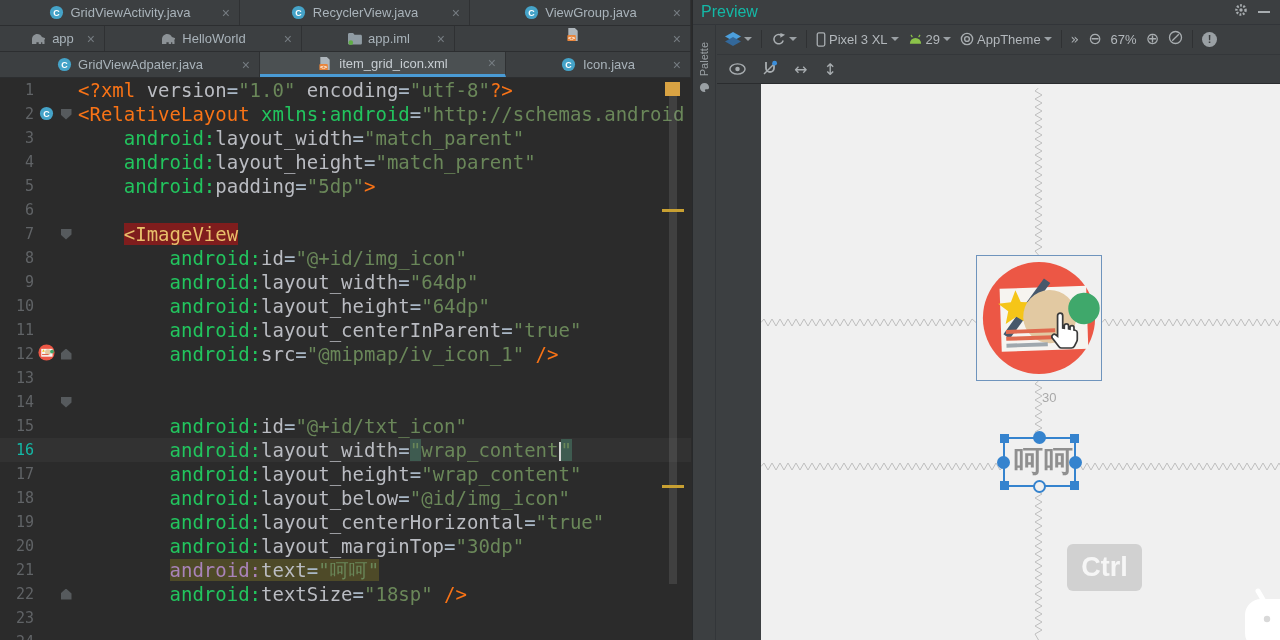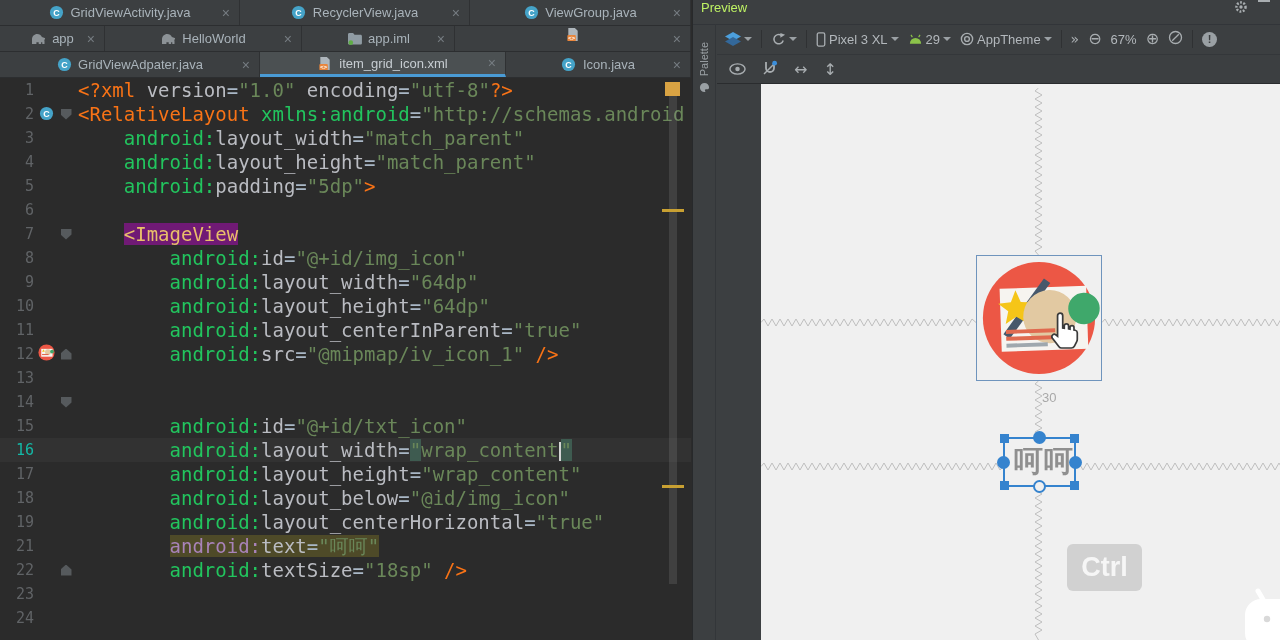--- a/index.html
+++ b/index.html
@@ -25,35 +25,35 @@
   .gut{width:78px;flex:none;display:flex;align-items:center;}
   .num{width:34px;text-align:right;color:#606366;font-size:15px;flex:none;}
   .cur .num{color:#14b8a6;}
   .gslot{width:24px;flex:none;display:flex;justify-content:center;align-items:center;}
   .fslot{width:16px;flex:none;display:flex;justify-content:center;align-items:center;}
   .fold{width:11px;height:11px;background:#565A5D;}
   .fold.open{clip-path:polygon(0 0,100% 0,100% 55%,50% 100%,0 55%);}
   .fold.close{clip-path:polygon(50% 0,100% 45%,100% 100%,0 100%,0 45%);}
   .code{flex:1;color:#A9B7C6;overflow:hidden;}
   .tag{color:#f97316;} .ns{color:#22c55e;} .attr{color:#BABCC2;} .val{color:#6A8759;} .pln{color:#A9B7C6;}
-  .hl-tag{color:#E8BF6A;background:#701a75;} .hl-ns{color:#A983B9;background:#4E4A28;}
+  .hl-tag{color:#E8BF6A;background:#7f1d1d;} .hl-ns{color:#A983B9;background:#4E4A28;}
   .hl-attr{color:#BABCC2;background:#4E4A28;} .hl-pln{color:#A9B7C6;background:#4E4A28;}
   .hl-val{color:#6A8759;background:#4E4A28;}
   .qhl{color:#6A8759;background:#3E5B50;}
   .caret{display:inline-block;width:2px;height:19px;background:#D4D4D4;vertical-align:text-bottom;}
 
   
   #stripe{position:absolute;right:7px;top:0;width:22px;height:100%;}
   #stripe .sq{position:absolute;left:3px;top:4px;width:15px;height:14px;background:#D9A343;}
   #stripe .track{position:absolute;left:7px;top:18px;width:8px;height:488px;background:rgba(160,160,160,.18);}
   #stripe .tick{position:absolute;left:0;width:22px;height:3px;background:#C8A032;}
 
   
   #preview{position:absolute;left:692px;top:0;width:588px;height:640px;background:#3C3F41;border-left:1px solid #27292B;box-sizing:border-box;}
-  .ptitle{height:24px;display:flex;align-items:flex-start;gap:10px;padding:0 10px 0 8px;color:#bef264;font-size:13px;border-bottom:1px solid #323539;}
+  .ptitle{height:24px;display:flex;align-items:center;gap:10px;padding:0 10px 0 8px;color:#14b8a6;font-size:16px;border-bottom:1px solid #323539;}
   .ptitle .sp{flex:1;}
   .minus{width:12px;height:2px;background:#A8ADB0;}
   .palette{position:absolute;left:0;top:24px;bottom:0;width:23px;border-right:1px solid #333639;
            display:flex;flex-direction:column;align-items:center;padding-top:18px;box-sizing:border-box;gap:6px;}
   .palette .vtext{writing-mode:vertical-rl;transform:rotate(180deg);color:#9AA0A4;font-size:11px;}
   .toolbar1{position:absolute;left:24px;right:0;top:24px;height:31px;display:flex;align-items:center;gap:9px;
             padding:0 8px;border-bottom:1px solid #34373A;box-sizing:border-box;color:#B3B8BC;font-size:13px;}
   .toolbar2{position:absolute;left:24px;right:0;top:56px;height:28px;display:flex;align-items:center;gap:16px;
             padding:0 12px;border-bottom:1px solid #2A2C2E;box-sizing:border-box;}
   .tbtn{display:inline-flex;align-items:center;gap:3px;}
@@ -218,20 +218,21 @@
                   <circle cx="104" cy="56" r="14" fill="#3FA86B"></circle>
                   <rect x="30" y="74" width="48" height="8" fill="#E06A4F"></rect>
                 </svg></span></span><span class="fslot"><span class="fold close"></span></span></span><span class="code"><span class="pln">        </span><span class="ns">android:</span><span class="attr">src</span><span class="pln">=</span><span class="val">"@mipmap/iv_icon_1"</span><span class="pln"> </span><span class="tag">/&gt;</span></span></div>
         <div class="cline"><span class="gut"><span class="num">13</span><span class="gslot"></span><span class="fslot"></span></span><span class="code"></span></div>
         <div class="cline"><span class="gut"><span class="num">14</span><span class="gslot"></span><span class="fslot"><span class="fold open"></span></span></span></div>
         <div class="cline"><span class="gut"><span class="num">15</span><span class="gslot"></span><span class="fslot"></span></span><span class="code"><span class="pln">        </span><span class="ns">android:</span><span class="attr">id</span><span class="pln">=</span><span class="val">"@+id/txt_icon"</span></span></div>
         <div class="cline cur"><span class="gut"><span class="num">16</span><span class="gslot"></span><span class="fslot"></span></span><span class="code"><span class="pln">        </span><span class="ns">android:</span><span class="attr">layout_width</span><span class="pln">=</span><span class="qhl">"</span><span class="val">wrap_content</span><span class="caret"></span><span class="qhl">"</span></span></div>
         <div class="cline"><span class="gut"><span class="num">17</span><span class="gslot"></span><span class="fslot"></span></span><span class="code"><span class="pln">        </span><span class="ns">android:</span><span class="attr">layout_height</span><span class="pln">=</span><span class="val">"wrap_content"</span></span></div>
         <div class="cline"><span class="gut"><span class="num">18</span><span class="gslot"></span><span class="fslot"></span></span><span class="code"><span class="pln">        </span><span class="ns">android:</span><span class="attr">layout_below</span><span class="pln">=</span><span class="val">"@id/img_icon"</span></span></div>
         <div class="cline"><span class="gut"><span class="num">19</span><span class="gslot"></span><span class="fslot"></span></span><span class="code"><span class="pln">        </span><span class="ns">android:</span><span class="attr">layout_centerHorizontal</span><span class="pln">=</span><span class="val">"true"</span></span></div>
+        <div class="cline"><span class="gut"><span class="num">20</span><span class="gslot"></span><span class="fslot"></span></span><span class="code"><span class="pln">        </span><span class="ns">android:</span><span class="attr">layout_marginTop</span><span class="pln">=</span><span class="val">"30dp"</span></span></div>
         <div class="cline"><span class="gut"><span class="num">21</span><span class="gslot"></span><span class="fslot"></span></span><span class="code"><span class="pln">        </span><span class="hl-ns">android:</span><span class="hl-attr">text</span><span class="hl-pln">=</span><span class="hl-val">"呵呵"</span></span></div>
         <div class="cline"><span class="gut"><span class="num">22</span><span class="gslot"></span><span class="fslot"><span class="fold close"></span></span></span><span class="code"><span class="pln">        </span><span class="ns">android:</span><span class="attr">textSize</span><span class="pln">=</span><span class="val">"18sp"</span><span class="pln"> </span><span class="tag">/&gt;</span></span></div>
         <div class="cline"><span class="gut"><span class="num">23</span><span class="gslot"></span><span class="fslot"></span></span><span class="code"></span></div>
         <div class="cline"><span class="gut"><span class="num">24</span><span class="gslot"></span><span class="fslot"></span></span><span class="code"></span></div>
       </div>
     <div id="stripe">
       <div class="sq"></div>
       <div class="track"></div>
       <div class="tick" style="top:131px"></div>
       <div class="tick" style="top:407px"></div>

